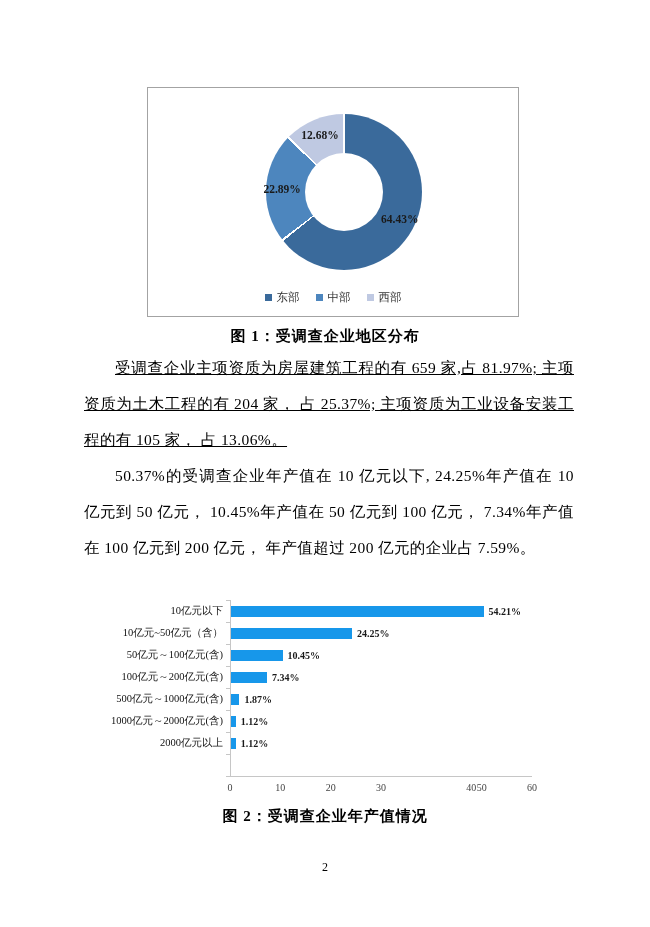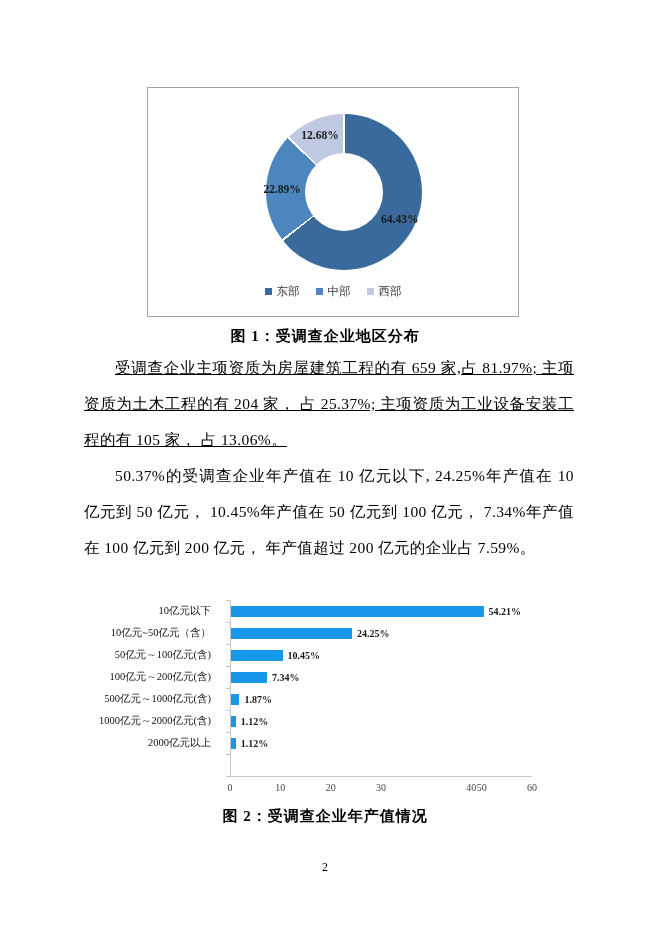--- a/index.html
+++ b/index.html
@@ -47,21 +47,21 @@
     position: absolute;
     transform: translate(-50%, -50%);
     font-size: 11.5px;
     font-weight: bold;
     color: #1a1a1a;
     white-space: nowrap;
     font-family: Liberation Serif, serif;
   }
   .fig1-legend {
     position: absolute;
-    left: 0; right: 0; top: 196px;
+    left: 0; right: 0; top: 202px;
     display: flex;
     justify-content: center;
     align-items: center;
     gap: 16px;
   }
   .legend-item { display: flex; align-items: center; gap: 5px; }
   .legend-swatch { width: 7px; height: 7px; display: inline-block; }
   .legend-text { font-size: 11.5px; color: #333333; }
 
   
@@ -92,21 +92,21 @@
   .chart2 {
     position: absolute;
     left: 85px; top: 600px;
     width: 447px; height: 200px;
   }
   .c2-rows { position: absolute; left: 0; top: 0; right: 0; height: 176px; }
   .c2-row { display: flex; height: 22px; align-items: center; }
   .c2-cat {
     width: 145px;
     text-align: right;
-    padding-right: 19px;
+    padding-right: 7px;
     font-size: 10.5px;
     color: #111111;
     white-space: nowrap;
   }
   .c2-plot { position: relative; flex: 1; height: 100%; }
   .c2-bar {
     position: absolute;
     left: 0; top: 5.5px;
     height: 11px;
   }

